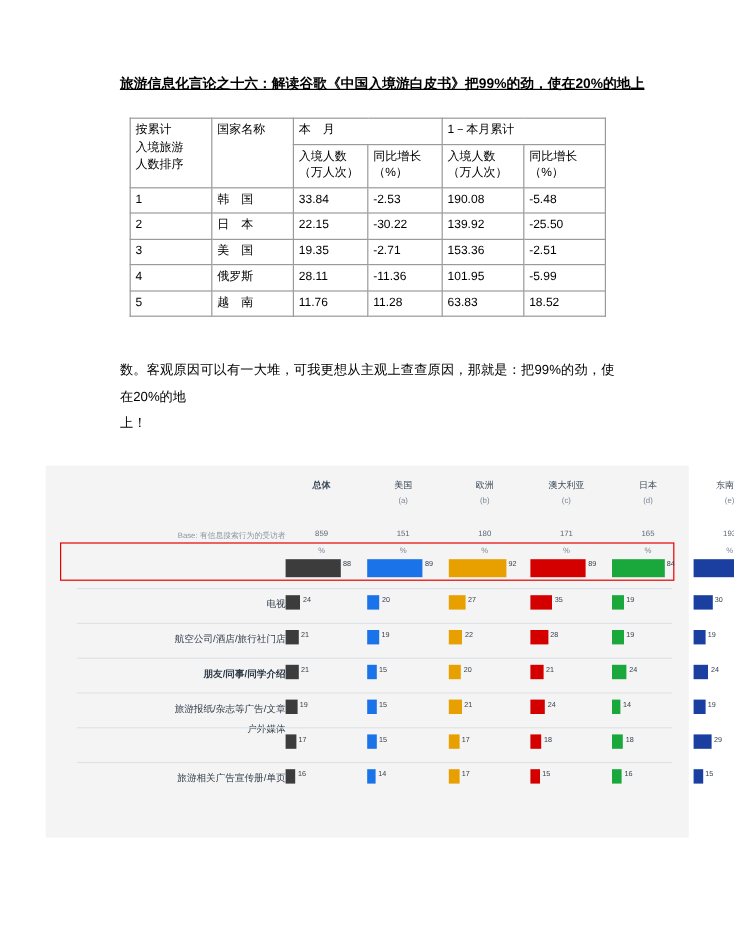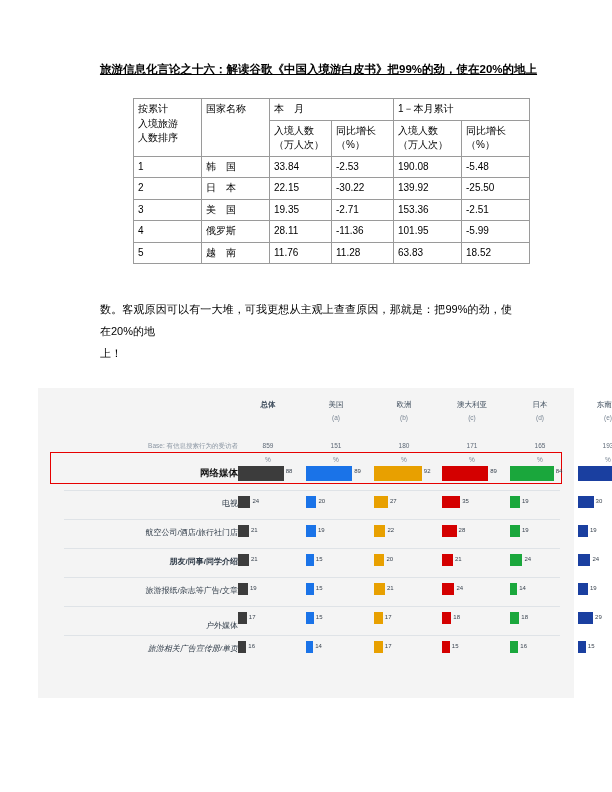--- a/index.html
+++ b/index.html
@@ -40,21 +40,20 @@
     position: absolute;
     left: 108px;
     top: 98px;
     width: 396px;
   }
   table.data {
     border-collapse: collapse;
     width: 396px;
     table-layout: fixed;
     font-size: 10px;
-    margin-left: 25px;
   }
   table.data td {
     border: 1px solid #9a9a9a;
     padding: 3px 4px;
     vertical-align: top;
     line-height: 1.45;
     height: 14px;
   }
   td.hdr {
     font-size: 10px;
@@ -296,21 +295,20 @@
         <div class="chart-col-pct" style="left: 404px; top: 68px;">%</div>
         <div class="chart-col-head" style="left: 472px; top: 12px;">日本</div>
         <div class="chart-col-sub" style="left: 472px; top: 26px;">(d)</div>
         <div class="base-val" style="left: 472px; top: 54px;">165</div>
         <div class="chart-col-pct" style="left: 472px; top: 68px;">%</div>
         <div class="chart-col-head" style="left: 540px; top: 12px;">东南亚</div>
         <div class="chart-col-sub" style="left: 540px; top: 26px;">(e)</div>
         <div class="base-val" style="left: 540px; top: 54px;">193</div>
         <div class="chart-col-pct" style="left: 540px; top: 68px;">%</div>
         <div class="base-label">Base: 有信息搜索行为的受访者</div>
-        <div class="row-label big" style="top: 79px;">网络媒体</div>
         <div class="bar" style="left: 200px; top: 78px; width: 45.76px; height: 15px; background: rgb(60, 60, 60);">
           <span class="val">88</span>
         </div>
         <div class="bar" style="left: 268px; top: 78px; width: 46.28px; height: 15px; background: rgb(26, 115, 232);">
           <span class="val">89</span>
         </div>
         <div class="bar" style="left: 336px; top: 78px; width: 47.84px; height: 15px; background: rgb(232, 160, 0);">
           <span class="val">92</span>
         </div>
         <div class="bar" style="left: 404px; top: 78px; width: 46.28px; height: 15px; background: rgb(212, 0, 0);">
@@ -393,41 +391,41 @@
         <div class="bar" style="left: 404px; top: 195px; width: 12.48px; height: 12px; background: rgb(212, 0, 0);">
           <span class="val">24</span>
         </div>
         <div class="bar" style="left: 472px; top: 195px; width: 7.28px; height: 12px; background: rgb(26, 167, 60);">
           <span class="val">14</span>
         </div>
         <div class="bar" style="left: 540px; top: 195px; width: 9.88px; height: 12px; background: rgb(26, 63, 160);">
           <span class="val">19</span>
         </div>
         <div class="sep-line" style="top: 189px;"></div>
-        <div class="row-label" style="top: 232px;">户外媒体</div>
+        <div class="row-label" style="top: 214px;">户外媒体</div>
         <div class="bar" style="left: 200px; top: 224px; width: 8.84px; height: 12px; background: rgb(60, 60, 60);">
           <span class="val">17</span>
         </div>
         <div class="bar" style="left: 268px; top: 224px; width: 7.8px; height: 12px; background: rgb(26, 115, 232);">
           <span class="val">15</span>
         </div>
         <div class="bar" style="left: 336px; top: 224px; width: 8.84px; height: 12px; background: rgb(232, 160, 0);">
           <span class="val">17</span>
         </div>
         <div class="bar" style="left: 404px; top: 224px; width: 9.36px; height: 12px; background: rgb(212, 0, 0);">
           <span class="val">18</span>
         </div>
         <div class="bar" style="left: 472px; top: 224px; width: 9.36px; height: 12px; background: rgb(26, 167, 60);">
           <span class="val">18</span>
         </div>
         <div class="bar" style="left: 540px; top: 224px; width: 15.08px; height: 12px; background: rgb(26, 63, 160);">
           <span class="val">29</span>
         </div>
         <div class="sep-line" style="top: 218px;"></div>
-        <div class="row-label" style="top: 255px; font-style: italic;">旅游相关广告宣传册/单页</div>
+        <div class="row-label" style="top: 255px;">旅游相关广告宣传册/单页</div>
         <div class="bar" style="left: 200px; top: 253px; width: 8.32px; height: 12px; background: rgb(60, 60, 60);">
           <span class="val">16</span>
         </div>
         <div class="bar" style="left: 268px; top: 253px; width: 7.28px; height: 12px; background: rgb(26, 115, 232);">
           <span class="val">14</span>
         </div>
         <div class="bar" style="left: 336px; top: 253px; width: 8.84px; height: 12px; background: rgb(232, 160, 0);">
           <span class="val">17</span>
         </div>
         <div class="bar" style="left: 404px; top: 253px; width: 7.8px; height: 12px; background: rgb(212, 0, 0);">

